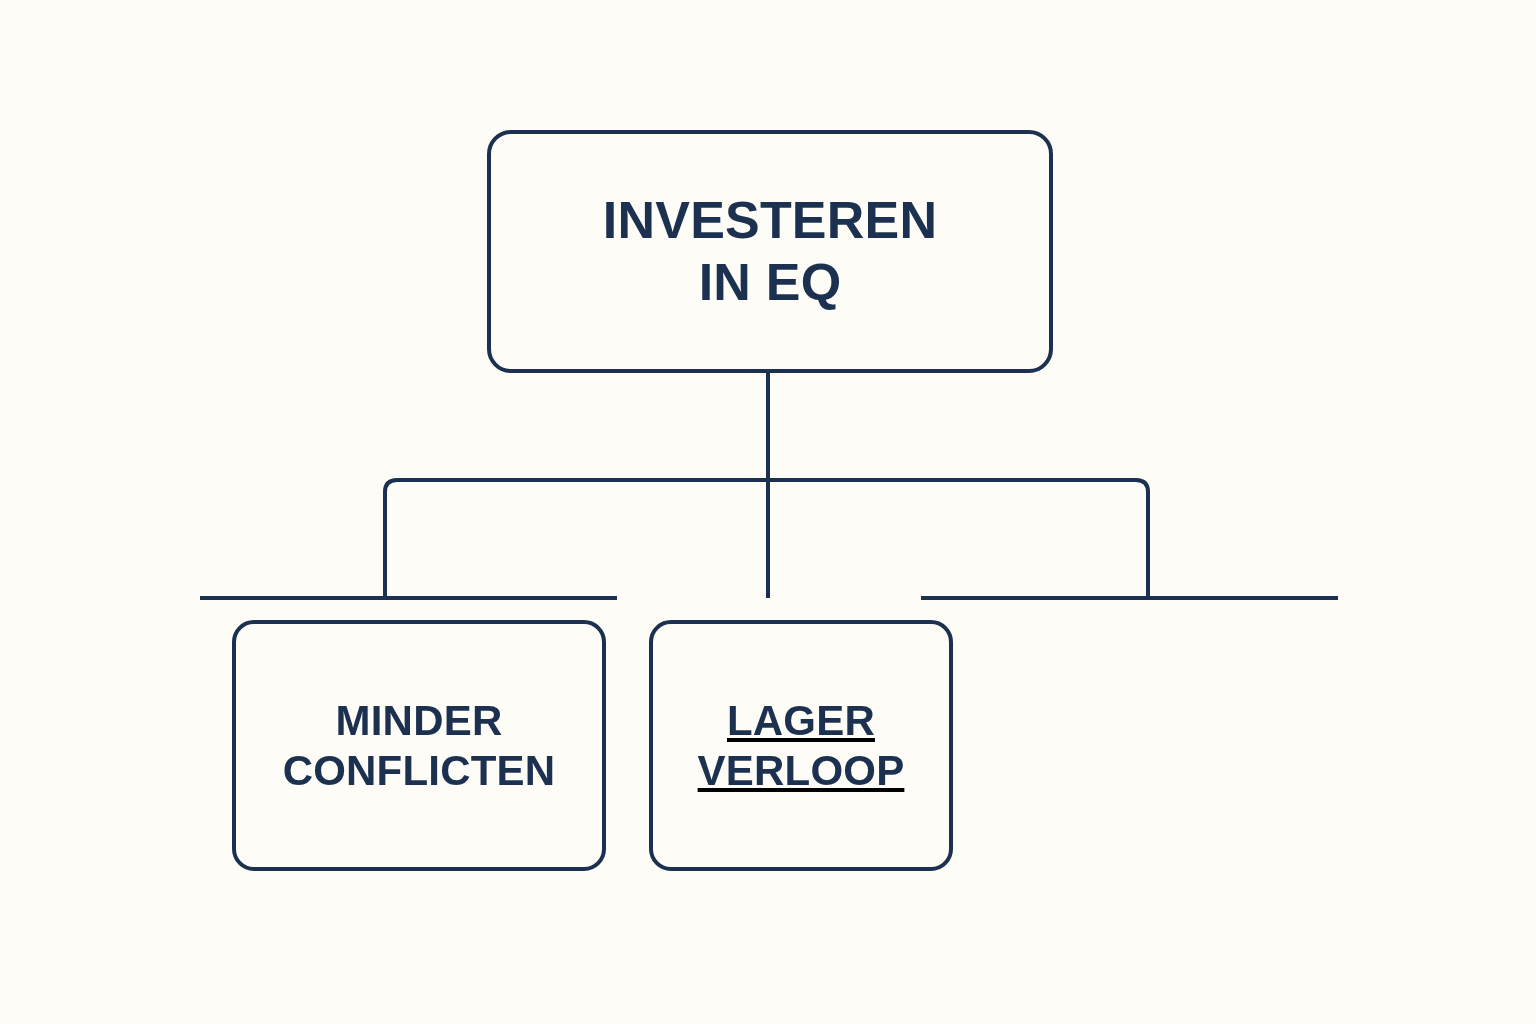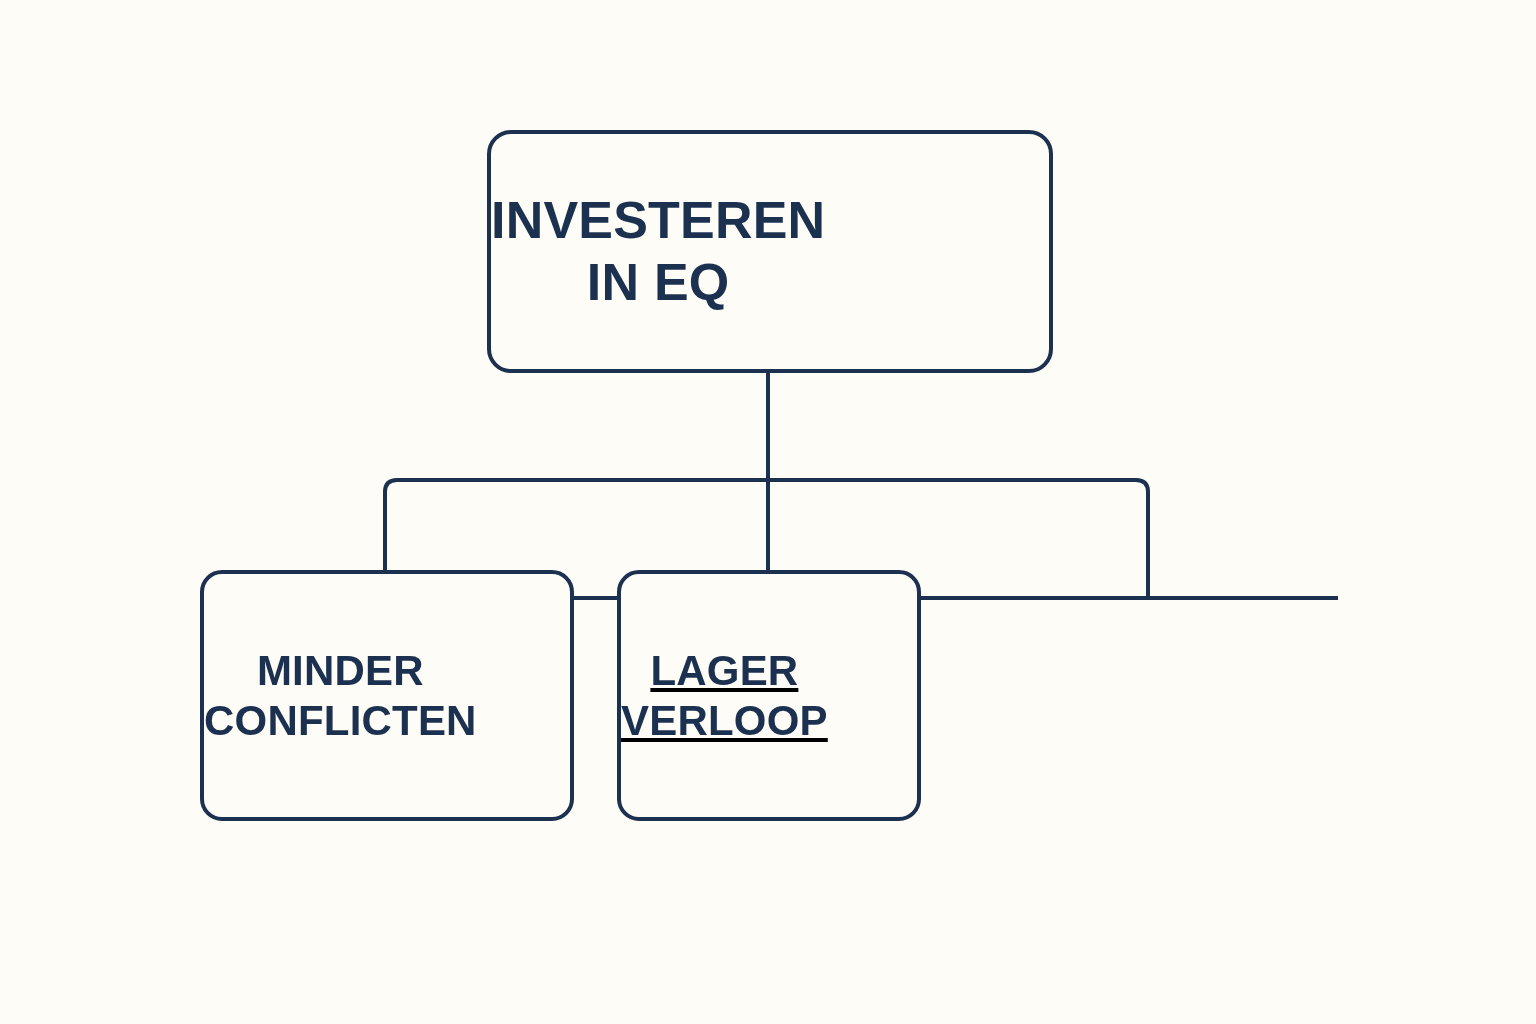--- a/index.html
+++ b/index.html
@@ -31,20 +31,21 @@
   }
   
   .node {
     position: absolute;
     z-index: 2;
     box-sizing: border-box;
     background: #FDFCF7;
     border: 4px solid #1C3050;
     display: flex;
     align-items: center;
+    justify-content: center;
     text-align: center;
   }
   .node-label {
     color: #1C3050;
     font-weight: 700;
     letter-spacing: 0.2px;
     line-height: 1.18;
     white-space: pre-line;
   }
   
@@ -53,23 +54,24 @@
     top: 130px;
     width: 566px;
     height: 243px;
     border-radius: 24px;
   }
   #node-root .node-label {
     font-size: 52px;
   }
   
   .node-child {
-    top: 570px;
+    top: 620px;
     height: 251px;
     border-radius: 22px;
+    margin-left: 32px;
   }
   .node-child .node-label {
     font-size: 42px;
   }
   #node-child-0 {
     left: 200px;
     width: 374px;
   }
   #node-child-1 {
     left: 617px;

